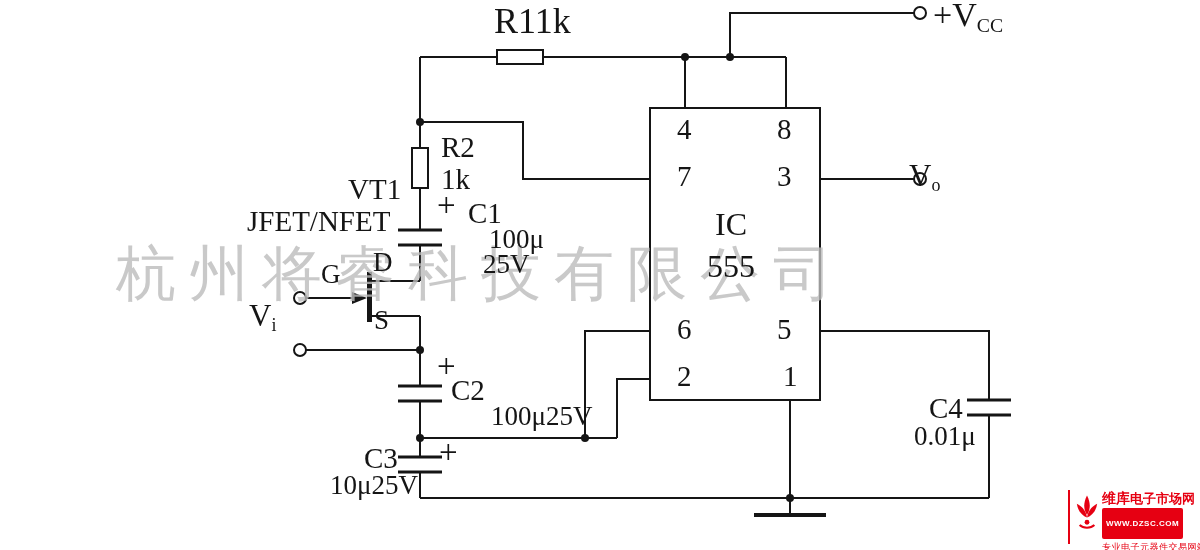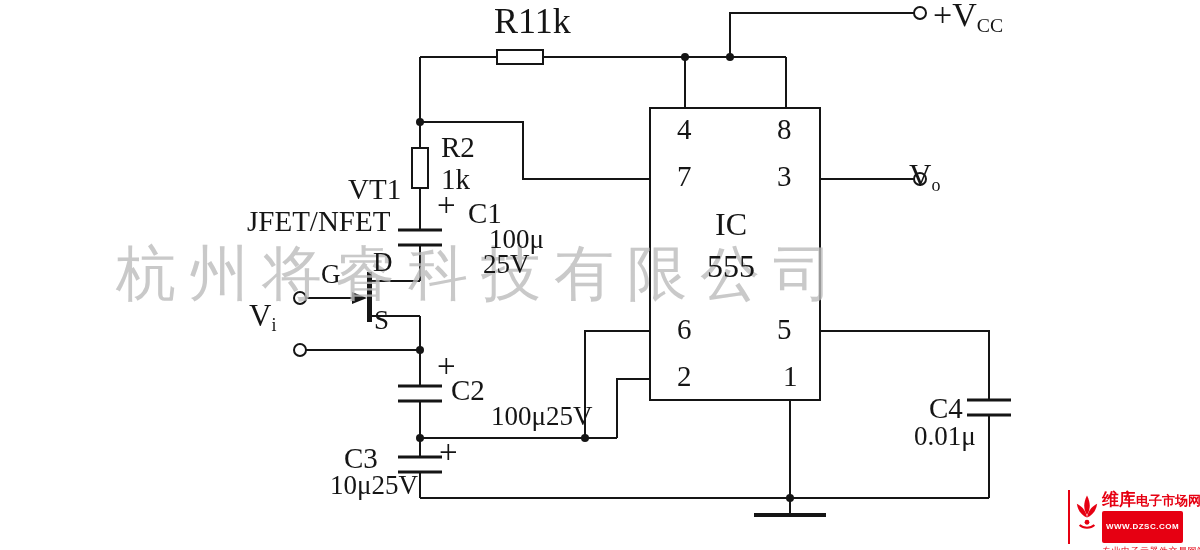--- a/index.html
+++ b/index.html
@@ -16,21 +16,21 @@
     color:#bcbcbc;opacity:0.8;pointer-events:none;white-space:nowrap;
     font-family:Liberation Sans, sans-serif;
   }
   .logo{
     position:absolute;left:1068px;top:490px;display:flex;align-items:flex-start;
     font-family:"Liberation Sans",sans-serif;
   }
   .logo-divider{width:2px;height:54px;background:#e60012;margin-right:5px}
   .logo-icon{margin-right:3px;margin-top:4px}
   .logo-brand{color:#e60012;font-size:13px;font-weight:bold;white-space:nowrap;line-height:1.2}
-  .brand-bold{font-size:17px}
+  .brand-bold{font-size:14px}
   .logo-url{
     background:#e60012;color:#fff;font-size:8px;font-weight:bold;
     padding:11px 4px;border-radius:2px;display:inline-block;margin:1px 0 2px 0;
     letter-spacing:0.5px;line-height:1.2;
   }
   .logo-tagline{color:#e60012;font-size:9px;white-space:nowrap;letter-spacing:0.5px}
 </style>
 </head>
 <body>
 
@@ -119,21 +119,21 @@
 
   <div class="lbl" style="left:249px;top:300px;font-size:31px">
     <span>V</span><span class="sub">i</span>
   </div>
 
   <div class="lbl" style="left:437px;top:350px;font-size:33px">+</div>
   <div class="lbl" style="left:451px;top:376px;font-size:29px">C2</div>
   <div class="lbl" style="left:491px;top:403px;font-size:27px">100μ25V</div>
 
   <div class="lbl" style="left:439px;top:436px;font-size:33px">+</div>
-  <div class="lbl" style="left:344px;top:444px;font-size:29px">C3</div>
+  <div class="lbl" style="left:364px;top:444px;font-size:29px">C3</div>
   <div class="lbl" style="left:330px;top:472px;font-size:27px">10μ25V</div>
 
   <div class="lbl" style="left:929px;top:394px;font-size:29px">C4</div>
   <div class="lbl" style="left:914px;top:423px;font-size:27px">0.01μ</div>
 
   <div class="lbl" style="left:909px;top:160px;font-size:31px">
     <span>V</span><span class="sub">o</span>
   </div>
 
   <div class="lbl" style="left:715px;top:208px;font-size:32px">IC</div>

